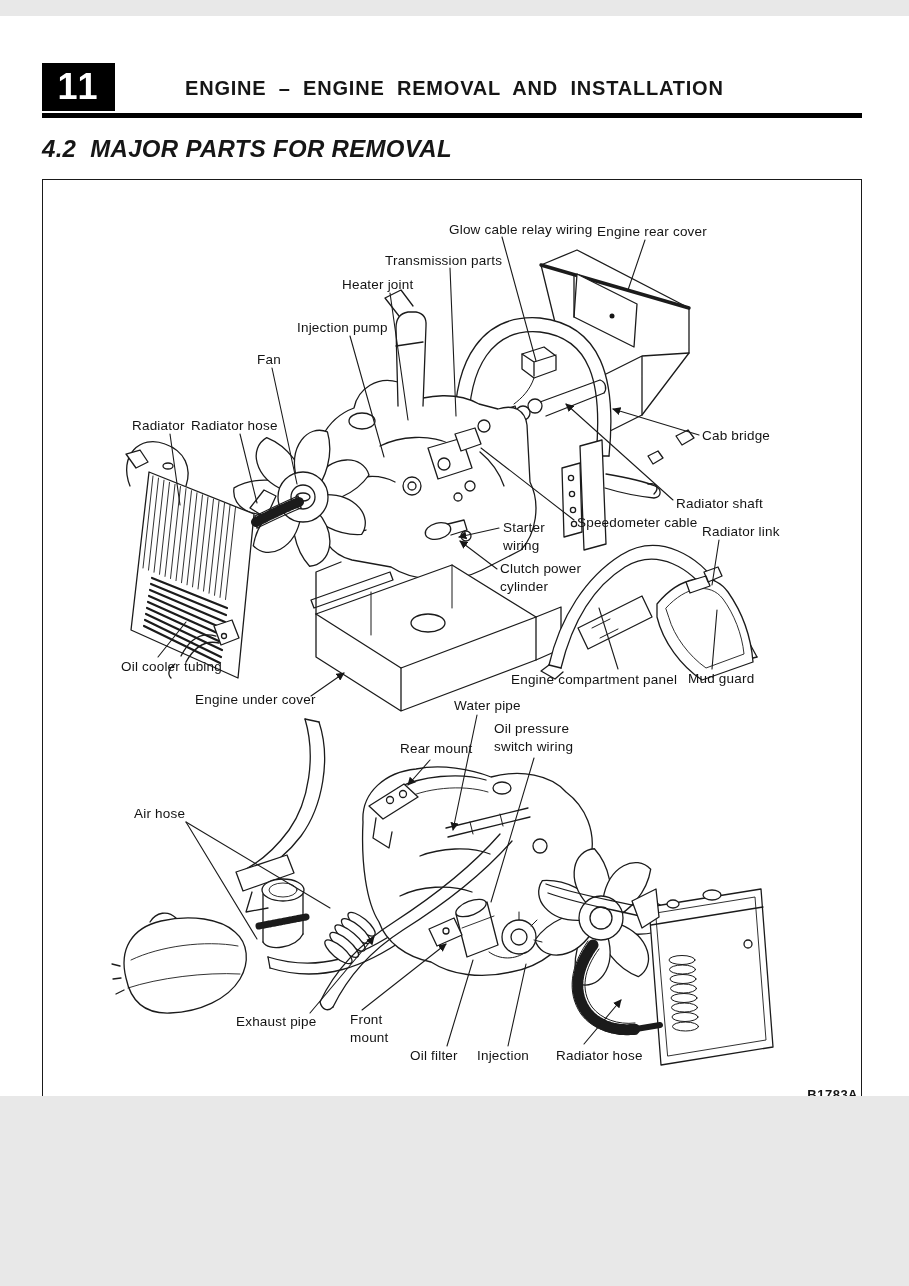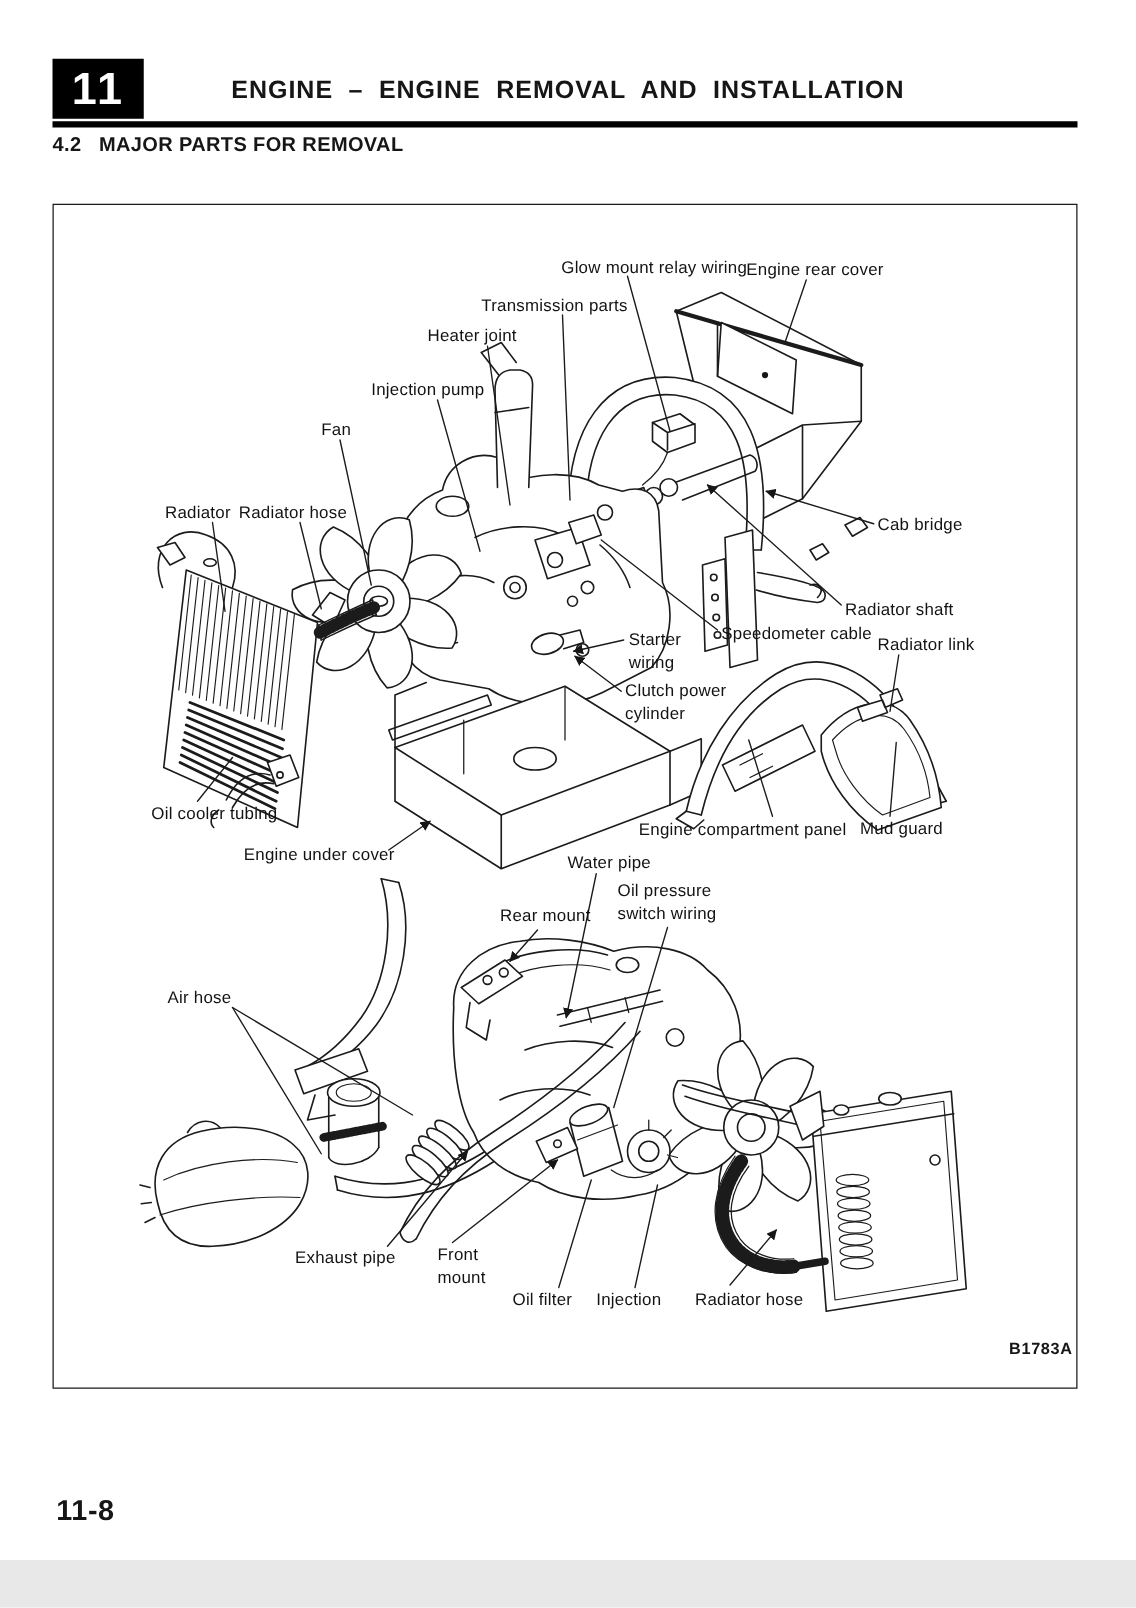--- a/index.html
+++ b/index.html
@@ -1,25 +1,25 @@
 <!DOCTYPE html>
 <html><head>
 <meta charset="utf-8">
 <style>
   html,body{margin:0;padding:0;background:#e8e8e8;}
-  .page{position:relative;width:909px;height:1248px;background:#ffffff;
-        font-family:"Liberation Sans",sans-serif;color:#161616;overflow:hidden;margin:0 auto;}
+  .page{position:relative;width:909px;height:1080px;background:#ffffff;
+        font-family:"Liberation Sans",sans-serif;color:#161616;overflow:hidden;margin:16px auto;}
   .chapter-tab{position:absolute;left:42px;top:47px;width:73px;height:48px;background:#000;
         color:#fff;font-size:36px;font-weight:bold;display:flex;align-items:center;justify-content:center;
         letter-spacing:2px;}
   .header-title{position:absolute;left:185px;top:61px;font-size:20px;font-weight:bold;
         letter-spacing:0.8px;word-spacing:6px;white-space:nowrap;}
   .header-rule{position:absolute;left:42px;top:97px;width:820px;height:5px;background:#000;}
-  .section-heading{position:absolute;left:42px;top:108px;font-size:16px;font-weight:bold;
-        letter-spacing:0.3px;white-space:nowrap;}
+  .section-heading{position:absolute;left:42px;top:119px;font-size:24px;font-weight:bold;
+        letter-spacing:0.3px;white-space:nowrap;font-style:italic;}
   .section-heading .num{margin-right:14px;}
   .figure-frame{position:absolute;left:42px;top:163px;width:818px;height:946px;
         border:1.5px solid #1a1a1a;background:#fff;}
   svg.art{position:absolute;left:0;top:0;width:909px;height:1286px;}
   .lbl{position:absolute;font-size:13.5px;line-height:1.3;letter-spacing:0.2px;color:#131313;
         white-space:pre-line;}
   .figure-code{position:absolute;right:51px;top:1071px;font-size:13px;font-weight:bold;letter-spacing:0.5px;}
   .page-number{position:absolute;left:45px;top:1195px;font-size:23px;font-weight:bold;letter-spacing:0.5px;}
 </style>
 </head>
@@ -315,21 +315,21 @@
         <line x1="186" y1="806" x2="257" y2="923"></line>
         <line x1="310" y1="997" x2="374" y2="921" marker-end="url(#arw)"></line>
         <line x1="362" y1="994" x2="446" y2="928" marker-end="url(#arw)"></line>
         <line x1="447" y1="1030" x2="473" y2="944"></line>
         <line x1="508" y1="1030" x2="526" y2="948"></line>
         <line x1="584" y1="1028" x2="621" y2="984" marker-end="url(#arw)"></line>
       </g>
     </g>
   </svg>
 
-  <div class="lbl" style="left:449px;top:205px">Glow mount relay wiring</div>
+  <div class="lbl" style="left:449px;top:205px">Glow cable relay wiring</div>
   <div class="lbl" style="left:597px;top:207px">Engine rear cover</div>
   <div class="lbl" style="left:385px;top:236px">Transmission parts</div>
   <div class="lbl" style="left:342px;top:260px">Heater joint</div>
   <div class="lbl" style="left:297px;top:303px">Injection pump</div>
   <div class="lbl" style="left:257px;top:335px">Fan</div>
   <div class="lbl" style="left:132px;top:401px">Radiator</div>
   <div class="lbl" style="left:191px;top:401px">Radiator hose</div>
   <div class="lbl" style="left:702px;top:411px">Cab bridge</div>
   <div class="lbl" style="left:676px;top:479px">Radiator shaft</div>
   <div class="lbl" style="left:577px;top:498px">Speedometer cable</div>

